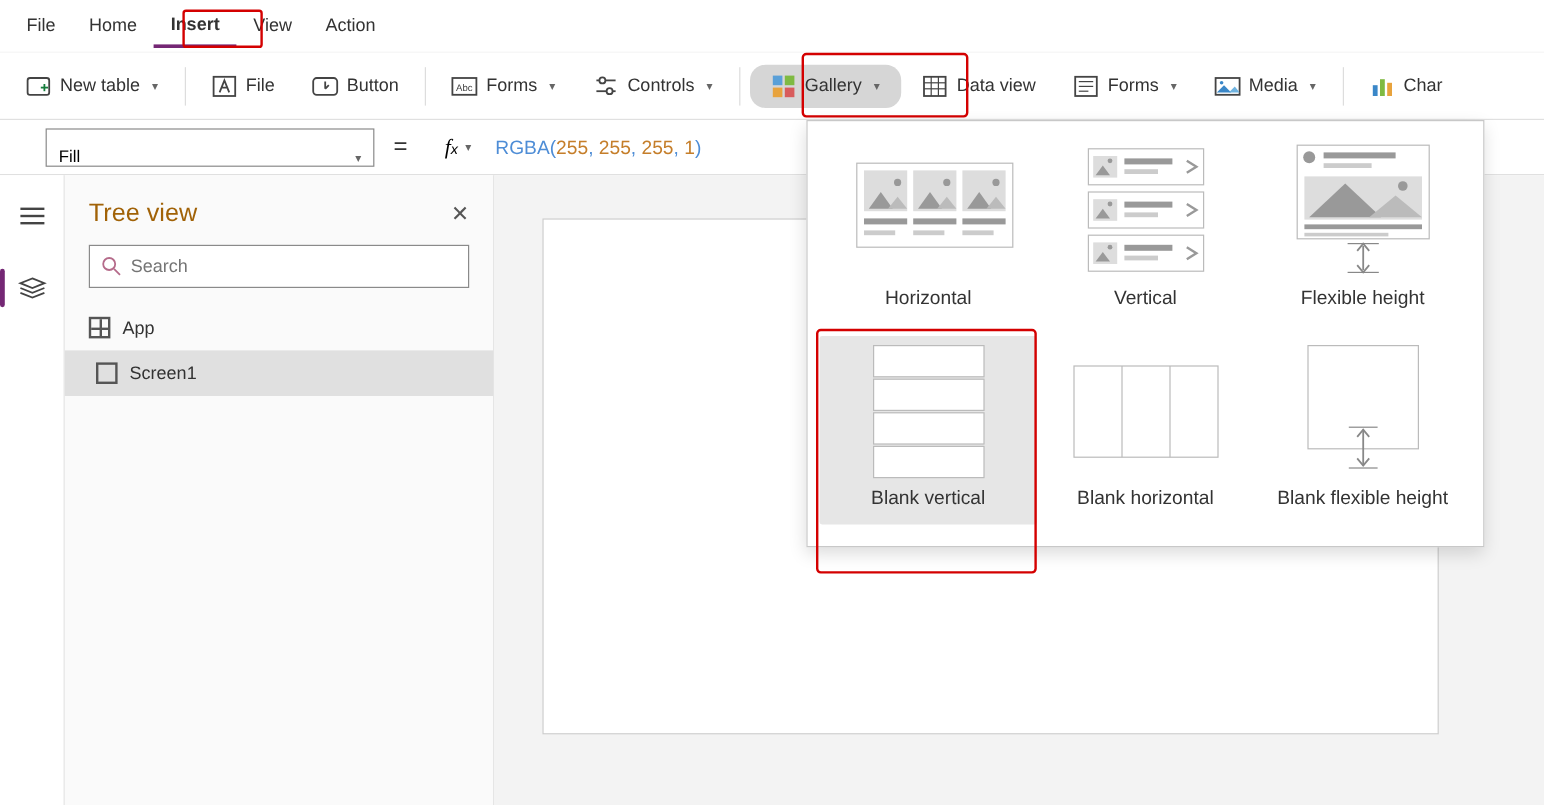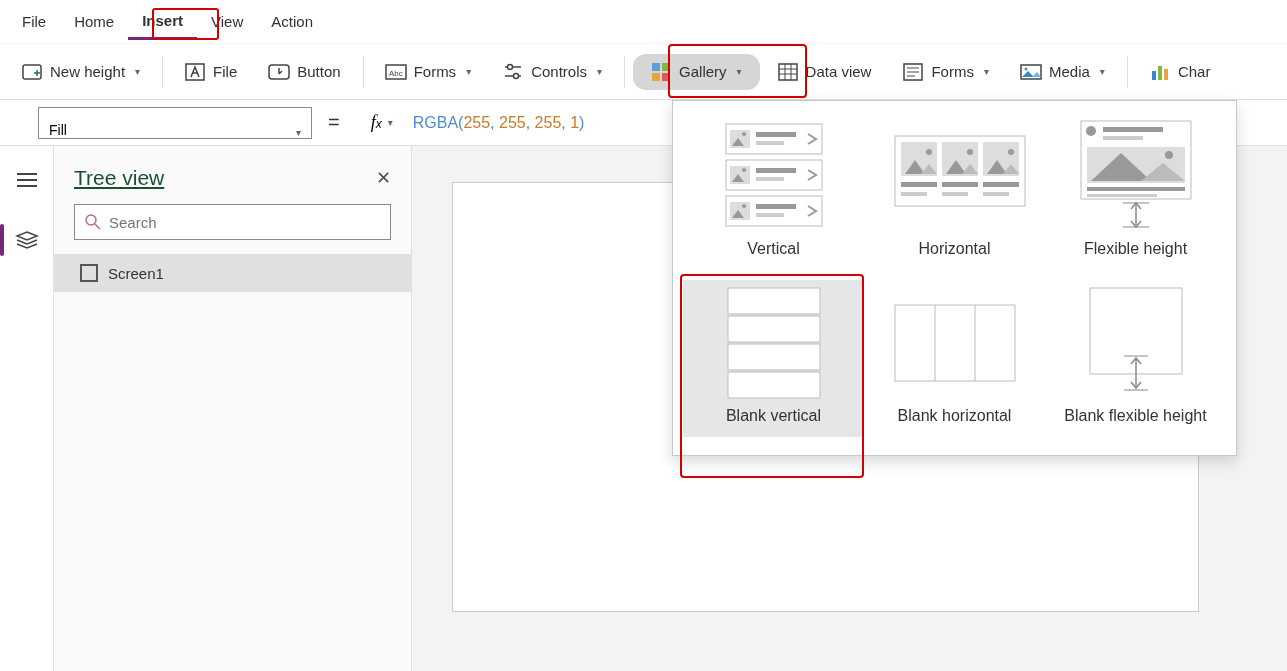--- a/index.html
+++ b/index.html
@@ -32,21 +32,21 @@
   .comma { color: #4e8dd6; }
 
   
   .main { display: flex; height: calc(100% - 146px); }
   .rail { width: 54px; border-right: 1px solid #e0e0e0; display: flex; flex-direction: column; align-items: center; padding-top: 12px; gap: 16px; background: #fff; }
   .rail-btn { width: 44px; height: 44px; display: flex; align-items: center; justify-content: center; cursor: pointer; position: relative; }
   .rail-btn.active::before { content:""; position:absolute; left:-5px; top:6px; bottom:6px; width:4px; background:#742774; border-radius:2px; }
 
   .panel { width: 358px; border-right: 1px solid #e0e0e0; background: #fafafa; padding: 12px 0 0 0; display:flex; flex-direction:column; }
   .panel-header { display:flex; align-items:center; justify-content:space-between; padding: 8px 20px 14px 20px; }
-  .panel-title { font-size: 21px; color: #14532d; text-decoration: underline; }
+  .panel-title { font-size: 21px; color: #a16207; }
   .close-x { font-size: 18px; color: #555; cursor:pointer; }
   .search-box { margin: 0 20px 14px 20px; height: 36px; border: 1px solid #8a8a8a; display:flex; align-items:center; padding: 0 10px; gap: 8px; background:#fff; }
   .search-box input { border: none; outline: none; flex:1; font-size: 15px; background: transparent; }
   .tree-list { display:flex; flex-direction:column; }
   .tree-item { display:flex; align-items:center; gap:10px; padding: 10px 20px; font-size: 15px; color:#333; cursor:pointer; }
   .tree-item.selected { background:#e0e0e0; }
   .tree-item.indent { padding-left: 26px; }
   .tree-icon { width:18px; height:18px; border:2px solid #555; }
   .app-icon { border:2px solid #555; position:relative; }
   .app-icon::after { content:""; position:absolute; left:50%; top:0; bottom:0; width:2px; background:#555; }
@@ -81,21 +81,21 @@
 
 <div class="toolbar">
   <div class="tool-btn">
     <span class="icon">
       <svg width="20" height="16">
           <rect x="1" y="1" width="18" height="14" rx="2" fill="none" stroke="#444" stroke-width="1.5"></rect>
           <line x1="15" y1="6" x2="15" y2="12" stroke="#177d3c" stroke-width="1.5"></line>
           <line x1="12" y1="9" x2="18" y2="9" stroke="#177d3c" stroke-width="1.5"></line>
         </svg>
     </span>
-    <span>New height</span>
+    <span>New table</span>
     <span class="chev">▾</span>
   </div>
   <span class="tool-sep"></span>
   <div class="tool-btn">
     <span class="icon">
       <svg width="20" height="18">
           <rect x="1" y="1" width="18" height="16" fill="none" stroke="#444" stroke-width="1.5"></rect>
           <path d="M6 14 L10 4 L14 14 M7.5 10 H12.5" fill="none" stroke="#444" stroke-width="1.5"></path>
         </svg>
     </span>
@@ -236,33 +236,70 @@
       <span class="close-x">✕</span>
     </div>
     <div class="search-box">
       <svg width="16" height="16">
           <circle cx="6" cy="6" r="5" fill="none" stroke="#b56b8a" stroke-width="1.5"></circle>
           <line x1="10" y1="10" x2="15" y2="15" stroke="#b56b8a" stroke-width="1.5"></line>
         </svg>
       <input type="text" placeholder="Search" style="">
     </div>
     <div class="tree-list">
+      <div class="tree-item">
+        <span class="tree-icon app-icon"></span>
+        <span>App</span>
+      </div>
       <div class="tree-item selected indent">
         <span class="tree-icon"></span>
         <span>Screen1</span>
       </div>
     </div>
   </div>
 
   <div class="canvas-wrap">
     <div class="canvas"></div>
   </div>
 </div>
 
 <div class="gallery-dd">
+  <div class="g-opt">
+    <div class="g-thumb">
+      <svg width="130" height="80">
+        <rect x="0" y="0" width="130" height="70" fill="none" stroke="#bbb"></rect>
+        <g transform="translate(6,6)">
+            <rect width="36" height="34" fill="#ddd"></rect>
+            <path d="M4 32 L14 18 L24 32 Z" fill="#999"></path>
+            <path d="M20 32 L28 22 L36 32 Z" fill="#bbb"></path>
+            <circle cx="28" cy="10" r="3" fill="#999"></circle>
+            <rect x="0" y="40" width="36" height="5" fill="#999"></rect>
+            <rect x="0" y="50" width="26" height="4" fill="#ccc"></rect>
+          </g>
+        <g transform="translate(47,6)">
+            <rect width="36" height="34" fill="#ddd"></rect>
+            <path d="M4 32 L14 18 L24 32 Z" fill="#999"></path>
+            <path d="M20 32 L28 22 L36 32 Z" fill="#bbb"></path>
+            <circle cx="28" cy="10" r="3" fill="#999"></circle>
+            <rect x="0" y="40" width="36" height="5" fill="#999"></rect>
+            <rect x="0" y="50" width="26" height="4" fill="#ccc"></rect>
+          </g>
+        <g transform="translate(88,6)">
+            <rect width="36" height="34" fill="#ddd"></rect>
+            <path d="M4 32 L14 18 L24 32 Z" fill="#999"></path>
+            <path d="M20 32 L28 22 L36 32 Z" fill="#bbb"></path>
+            <circle cx="28" cy="10" r="3" fill="#999"></circle>
+            <rect x="0" y="40" width="36" height="5" fill="#999"></rect>
+            <rect x="0" y="50" width="26" height="4" fill="#ccc"></rect>
+          </g>
+      </svg>
+    </div>
+    <div class="g-label">Horizontal</div>
+  </div>
+
   <div class="g-opt">
     <div class="g-thumb">
       <svg width="96" height="104">
         <g transform="translate(0,0)">
           <rect x="0" y="0" width="96" height="30" fill="none" stroke="#bbb"></rect>
             <rect x="4" y="6" width="20" height="18" fill="#ddd"></rect>
             <path d="M6 22 L12 14 L18 22 Z" fill="#999"></path>
             <circle cx="18" cy="10" r="2" fill="#999"></circle>
             <rect x="30" y="8" width="40" height="5" fill="#999"></rect>
             <rect x="30" y="17" width="28" height="4" fill="#ccc"></rect>
@@ -286,53 +323,20 @@
             <rect x="30" y="17" width="28" height="4" fill="#ccc"></rect>
             <path d="M82 10 L90 15 L82 20" fill="none" stroke="#999" stroke-width="2"></path>
         </g>
       </svg>
     </div>
     <div class="g-label">Vertical</div>
   </div>
 
   <div class="g-opt">
     <div class="g-thumb">
-      <svg width="130" height="80">
-        <rect x="0" y="0" width="130" height="70" fill="none" stroke="#bbb"></rect>
-        <g transform="translate(6,6)">
-            <rect width="36" height="34" fill="#ddd"></rect>
-            <path d="M4 32 L14 18 L24 32 Z" fill="#999"></path>
-            <path d="M20 32 L28 22 L36 32 Z" fill="#bbb"></path>
-            <circle cx="28" cy="10" r="3" fill="#999"></circle>
-            <rect x="0" y="40" width="36" height="5" fill="#999"></rect>
-            <rect x="0" y="50" width="26" height="4" fill="#ccc"></rect>
-          </g>
-        <g transform="translate(47,6)">
-            <rect width="36" height="34" fill="#ddd"></rect>
-            <path d="M4 32 L14 18 L24 32 Z" fill="#999"></path>
-            <path d="M20 32 L28 22 L36 32 Z" fill="#bbb"></path>
-            <circle cx="28" cy="10" r="3" fill="#999"></circle>
-            <rect x="0" y="40" width="36" height="5" fill="#999"></rect>
-            <rect x="0" y="50" width="26" height="4" fill="#ccc"></rect>
-          </g>
-        <g transform="translate(88,6)">
-            <rect width="36" height="34" fill="#ddd"></rect>
-            <path d="M4 32 L14 18 L24 32 Z" fill="#999"></path>
-            <path d="M20 32 L28 22 L36 32 Z" fill="#bbb"></path>
-            <circle cx="28" cy="10" r="3" fill="#999"></circle>
-            <rect x="0" y="40" width="36" height="5" fill="#999"></rect>
-            <rect x="0" y="50" width="26" height="4" fill="#ccc"></rect>
-          </g>
-      </svg>
-    </div>
-    <div class="g-label">Horizontal</div>
-  </div>
-
-  <div class="g-opt">
-    <div class="g-thumb">
       <svg width="110" height="110">
         <rect x="0" y="0" width="110" height="78" fill="none" stroke="#bbb"></rect>
         <circle cx="10" cy="10" r="5" fill="#999"></circle>
           <rect x="22" y="6" width="60" height="5" fill="#999"></rect>
           <rect x="22" y="15" width="40" height="4" fill="#ccc"></rect>
         <rect x="6" y="26" width="98" height="36" fill="#ddd"></rect>
           <path d="M10 60 L40 32 L70 60 Z" fill="#999"></path>
           <path d="M60 60 L82 42 L104 60 Z" fill="#bbb"></path>
           <circle cx="88" cy="34" r="4" fill="#999"></circle>
         <rect x="6" y="66" width="98" height="4" fill="#999"></rect>

